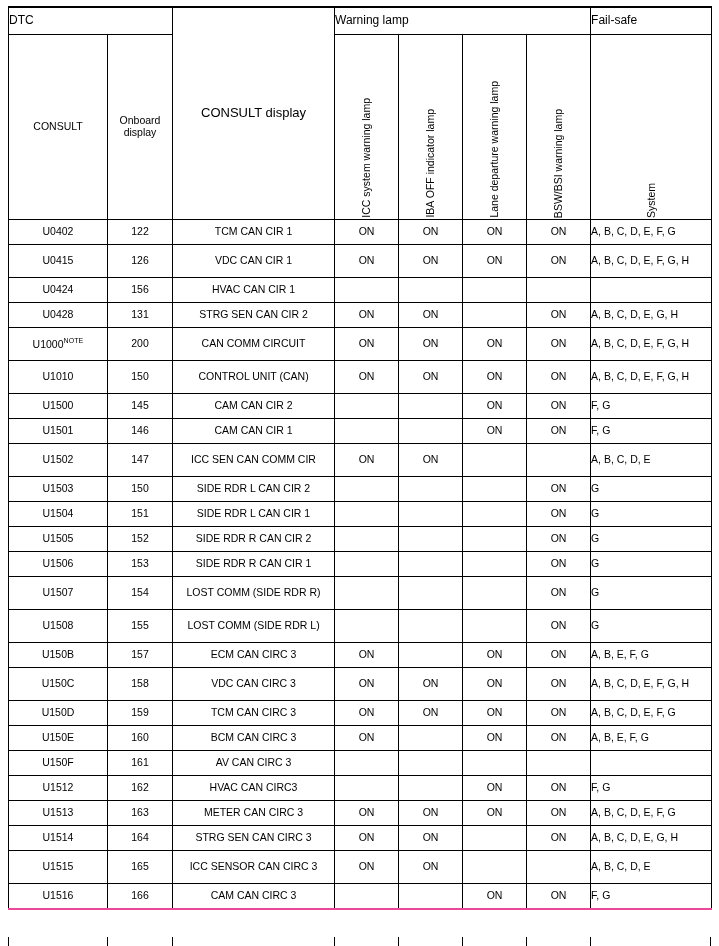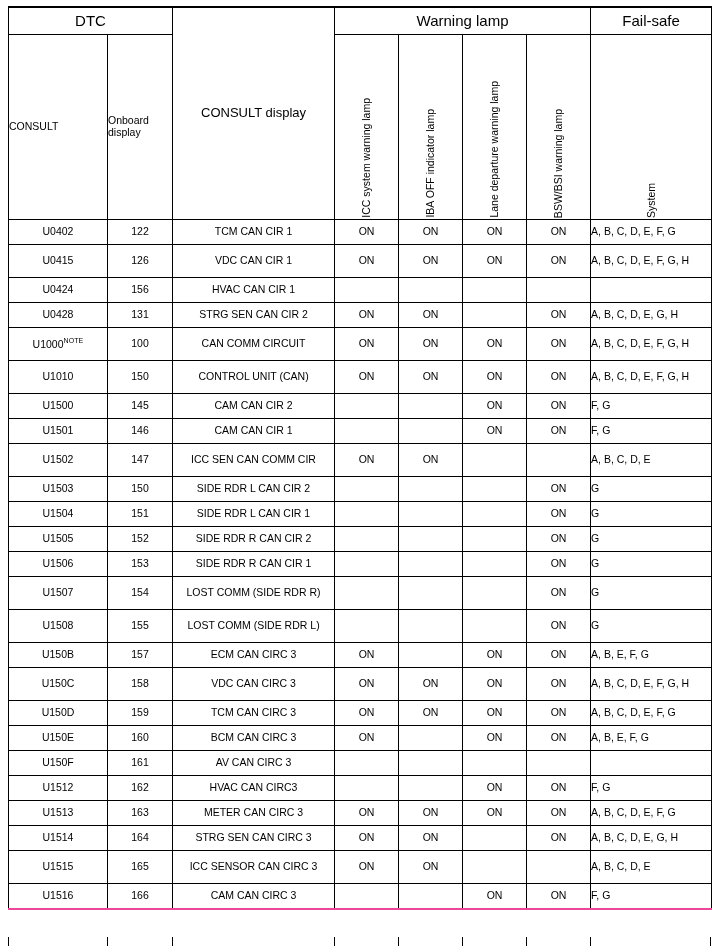--- a/index.html
+++ b/index.html
@@ -42,25 +42,25 @@
   
   col.c-consult    { width: 99px; }
   col.c-onboard    { width: 65px; }
   col.c-display    { width: 162px; }
   col.c-lamp       { width: 64px; }
   col.c-fail       { width: 121px; }
 
   
   .hdr-group {
     height: 26px;
+    text-align: left;
+    font-size: 12px;
+  }
+  .hdr-sub {
     text-align: center;
-    font-size: 15px;
-  }
-  .hdr-sub {
-    text-align: left;
     font-size: 10.5px;
   }
   .hdr-tall { height: 184px; }
 
   .vert-wrap {
     height: 182px;
     display: flex;
     align-items: flex-end;
     justify-content: center;
   }
@@ -197,21 +197,21 @@
           <td class="ctr">131</td>
           <td class="ctr">STRG SEN CAN CIR 2</td>
           <td class="ctr">ON</td>
           <td class="ctr">ON</td>
           <td class="ctr"></td>
           <td class="ctr">ON</td>
           <td class="lft">A, B, C, D, E, G, H</td>
         </tr>
         <tr class="r2">
           <td class="ctr">U1000<span class="sup">NOTE</span></td>
-          <td class="ctr">100</td>
+          <td class="ctr">200</td>
           <td class="ctr">CAN COMM CIRCUIT</td>
           <td class="ctr">ON</td>
           <td class="ctr">ON</td>
           <td class="ctr">ON</td>
           <td class="ctr">ON</td>
           <td class="lft">A, B, C, D, E, F, G, H</td>
         </tr>
         <tr class="r2">
           <td class="ctr">U1010</td>
           <td class="ctr">150</td>

